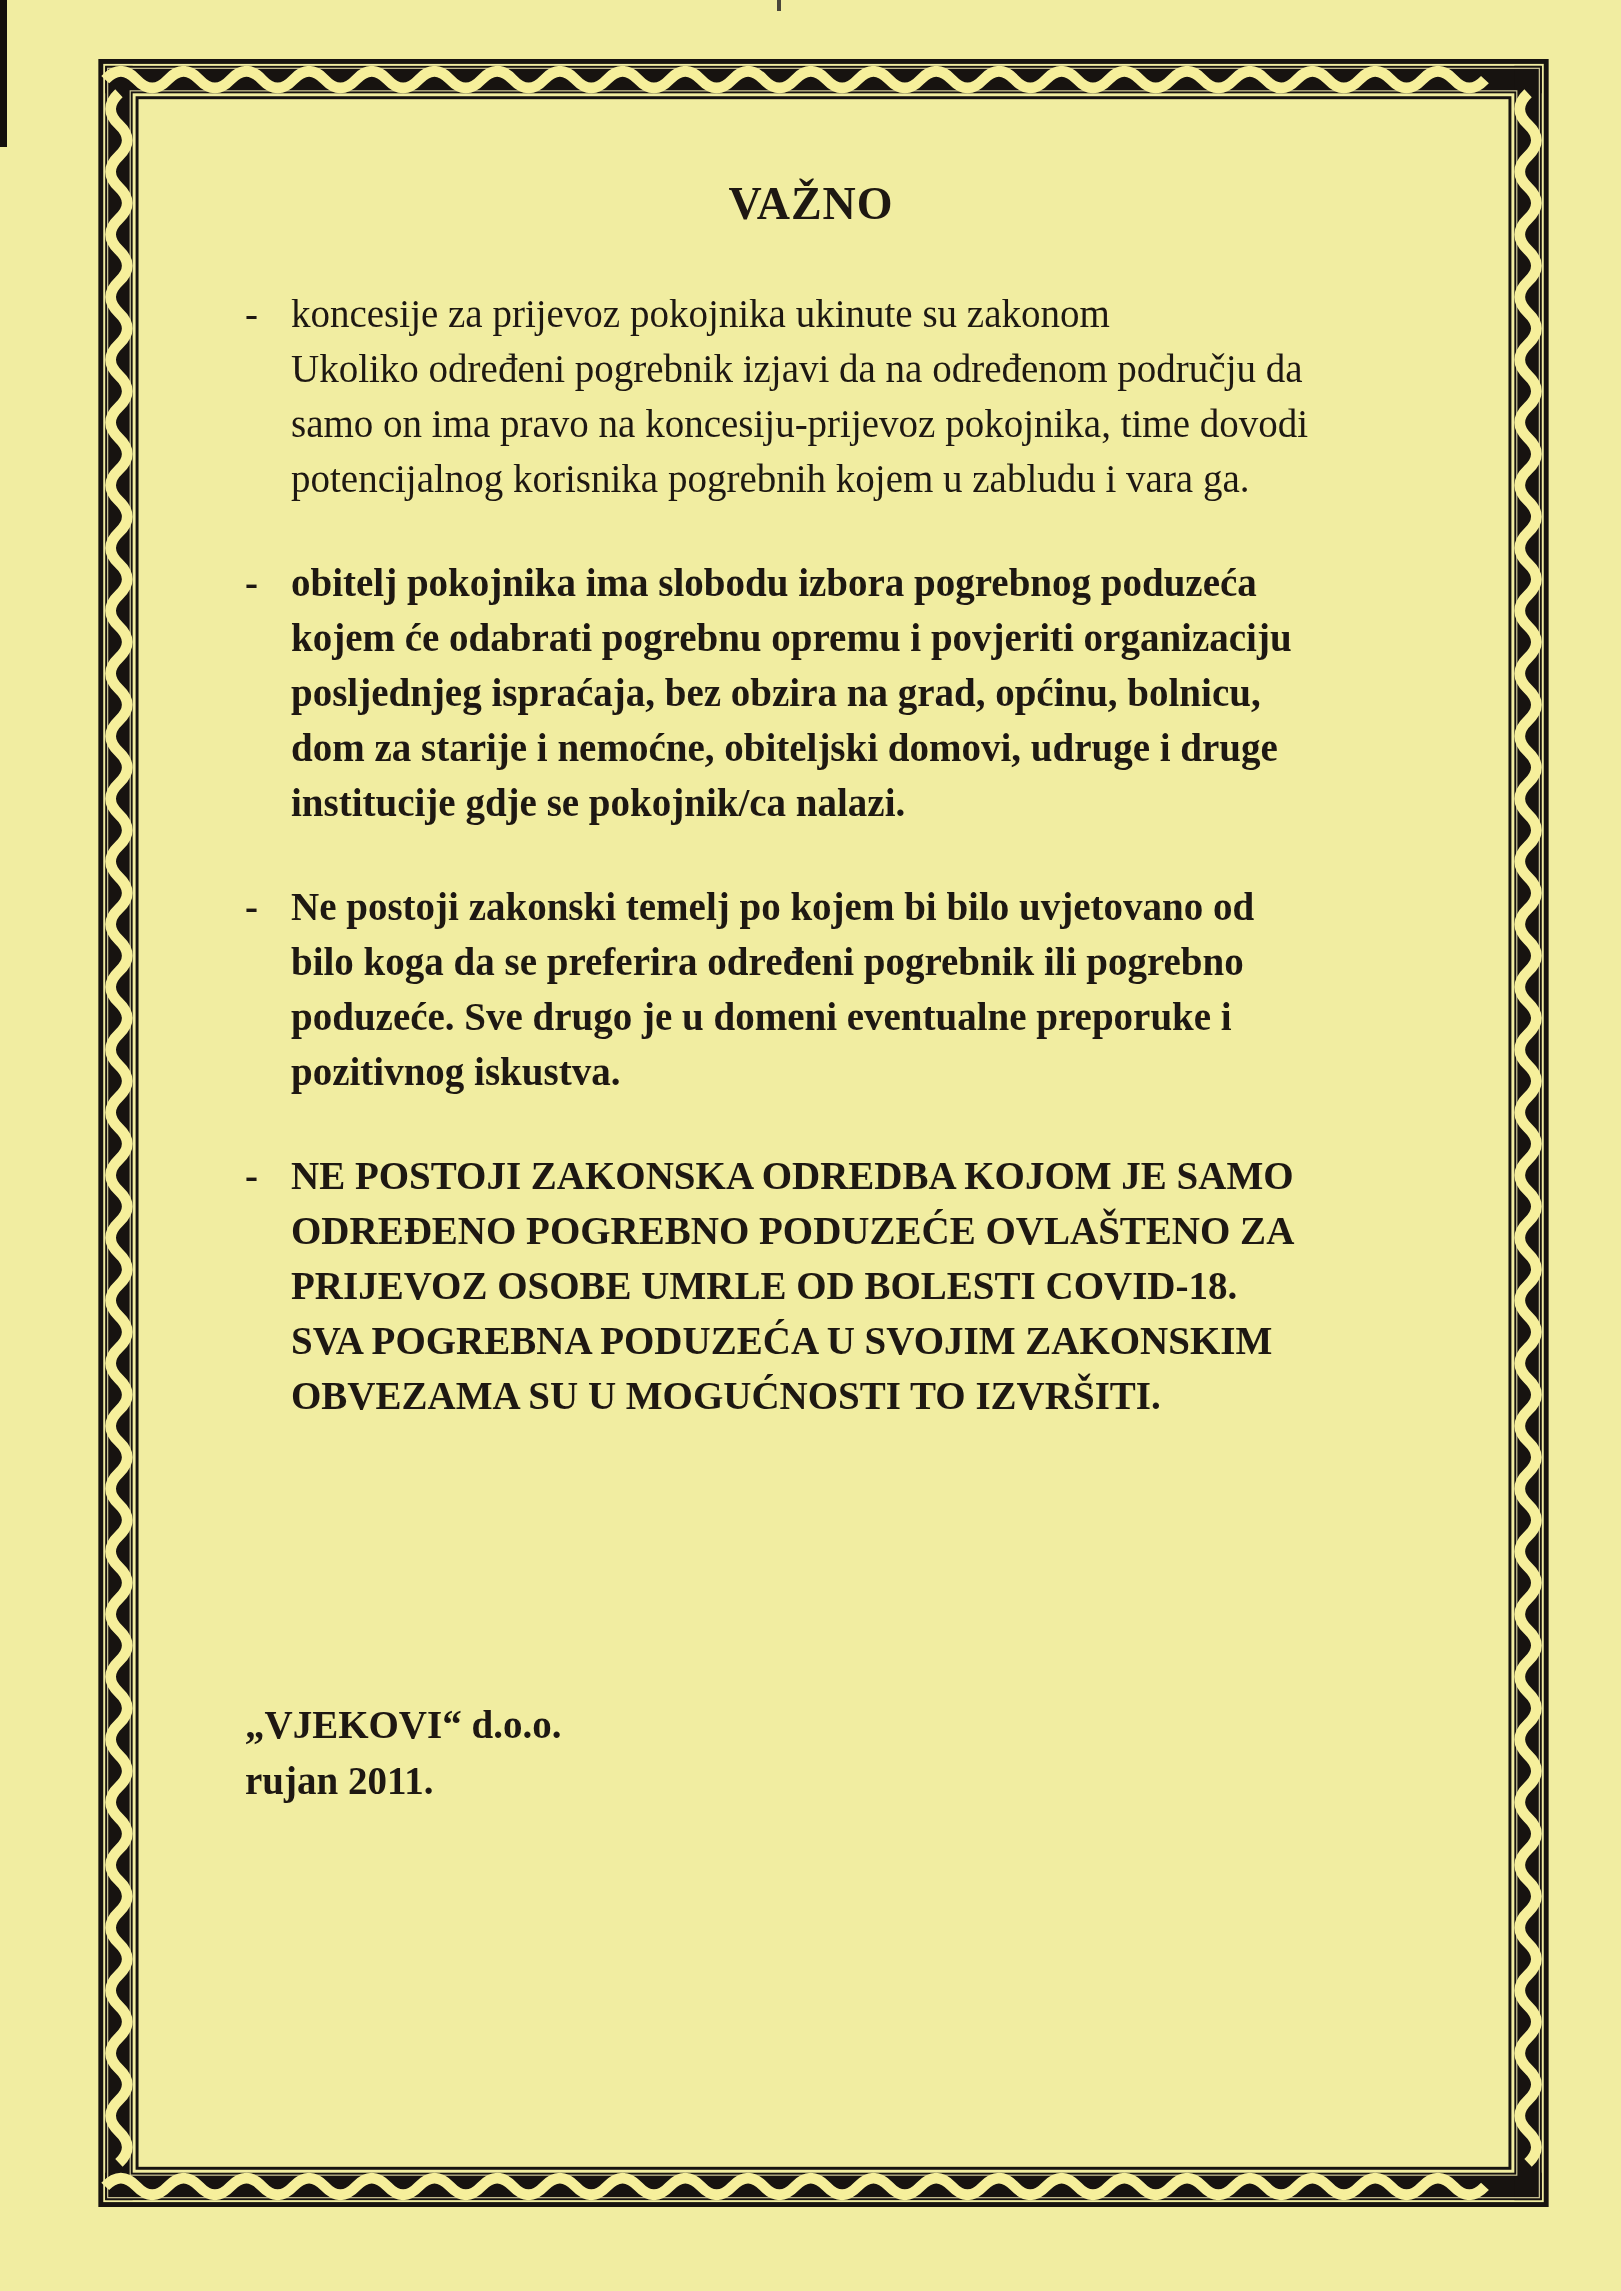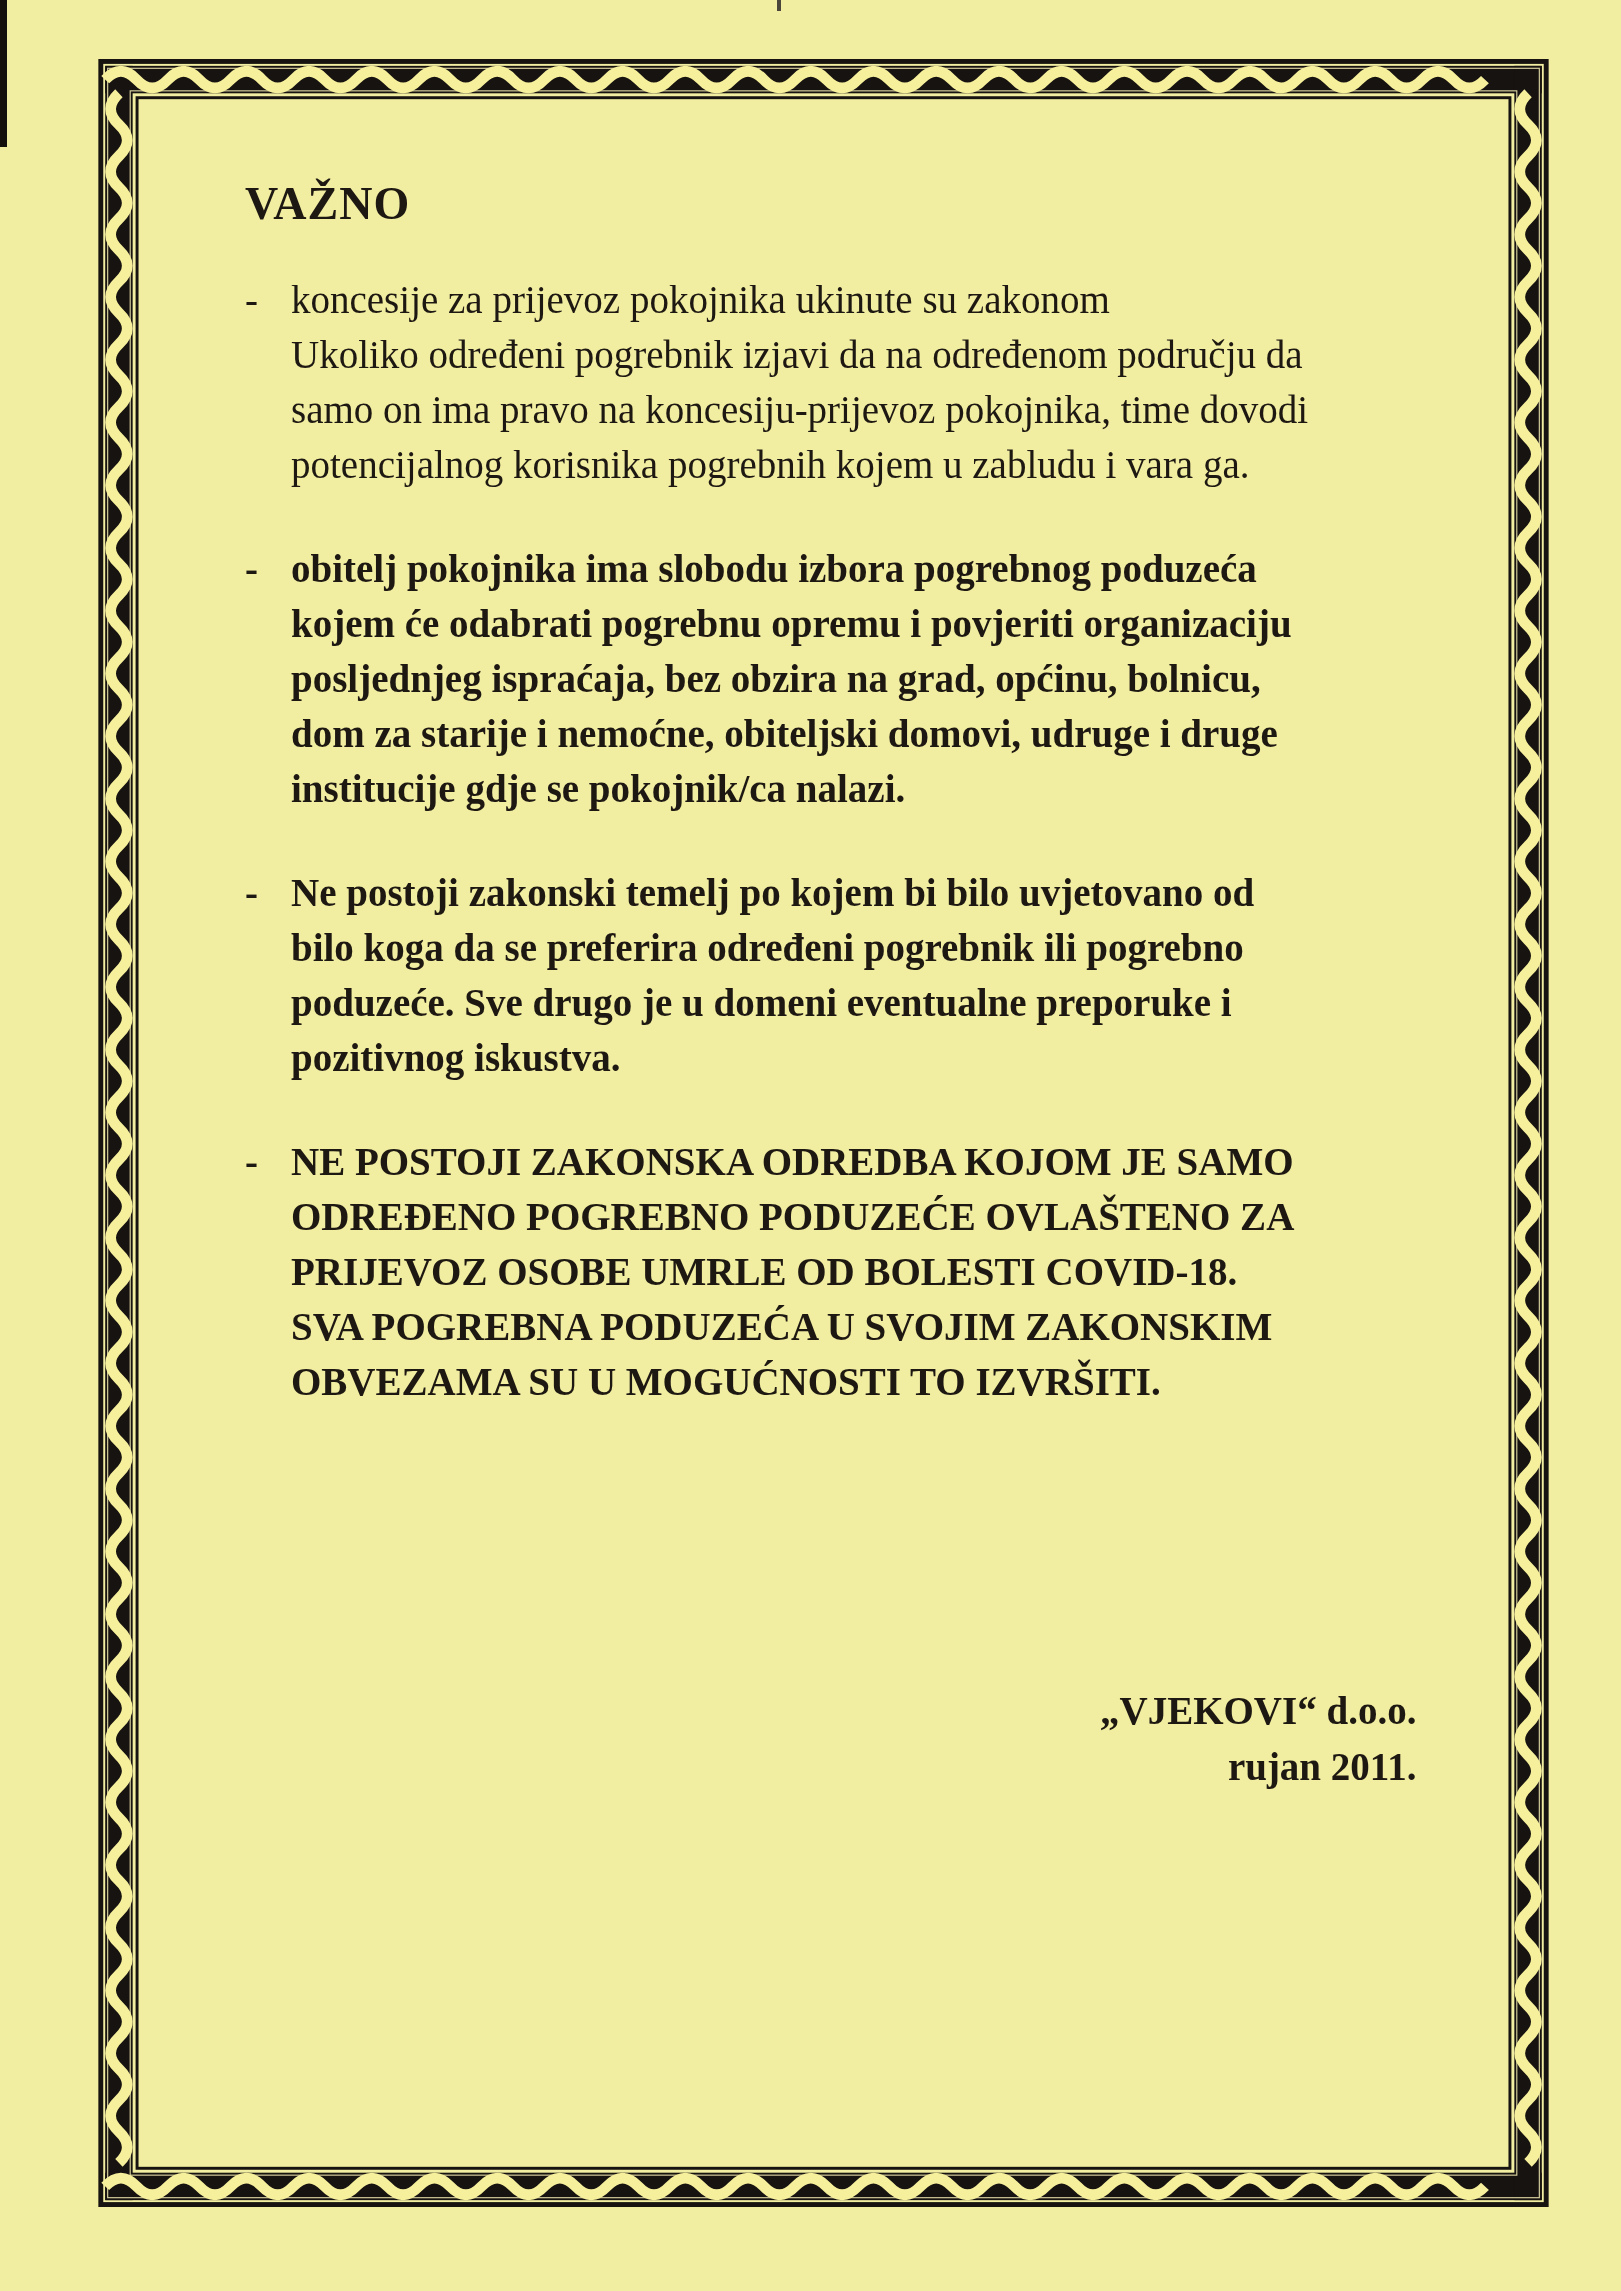--- a/index.html
+++ b/index.html
@@ -13,30 +13,30 @@
   }
   .frame-svg{position:absolute;left:98px;top:59px;}
   .edge-artifact{position:absolute;left:0;top:0;width:6.9px;height:147px;background:#14100c;}
   .top-mark{position:absolute;left:777px;top:0;width:3.9px;height:10.8px;background:#4a463a;}
   .content{
     position:absolute;left:245px;top:176px;width:1191px;
     font-size:39px;line-height:55px;
   }
   .doc-title{
     font-size:46px;line-height:55px;font-weight:bold;
-    letter-spacing:1px;
-    padding-right:59px;margin:0 0 41px 0;
+    text-align:center;letter-spacing:1px;
+    padding-right:59px;margin:0 0 55px 0;
   }
   .bullet{display:flex;margin:0 0 49px 0;}
   .bullet .marker{width:46px;flex:0 0 46px;}
   .bullet .btext{flex:1;white-space:pre-line;}
   .bullet.b-bold{font-weight:bold;}
   .signature{
     margin-top:274px;
-    text-align:right;
+    text-align:left;
     padding-right:19.6px;
     font-weight:bold;
     line-height:56px;
   }
 </style>
 </head>
 <body>
 
 <div class="page">
 

